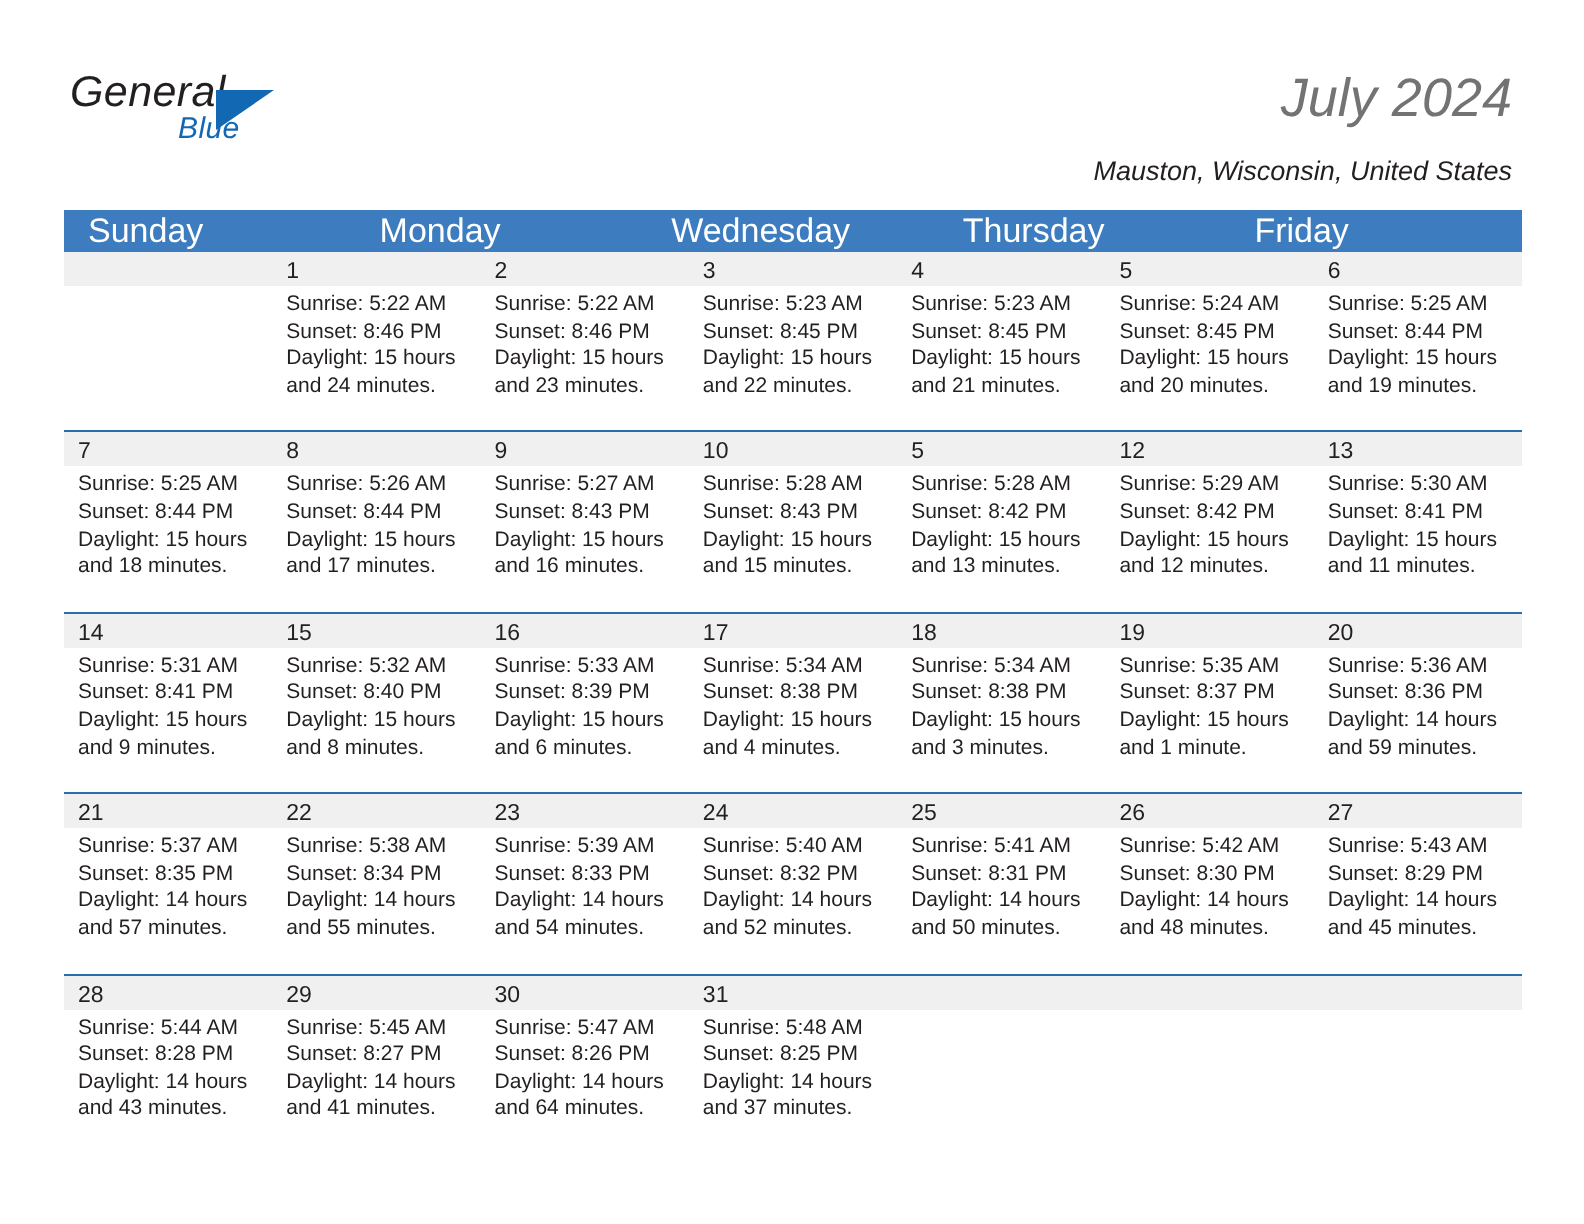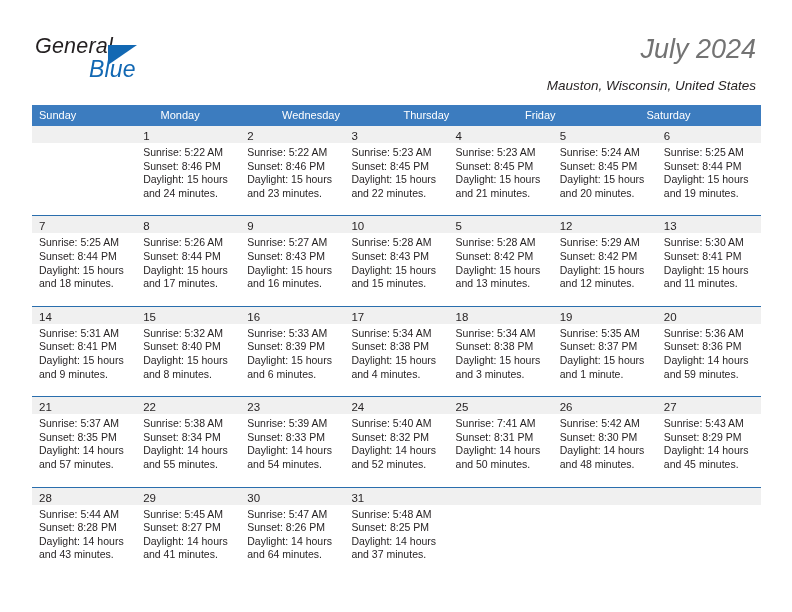--- a/index.html
+++ b/index.html
@@ -52,21 +52,21 @@
     top: 11px;
     width: 0;
     height: 0;
     border-left: 29px solid #1268b3;
     border-bottom: 20px solid transparent;
   }
   .logo-blue {
     position: absolute;
     left: 54px;
     top: 22px;
-    font-size: 23px;
+    font-size: 15px;
     color: #1268b3;
     letter-spacing: 0.2px;
     font-family: "Liberation Sans", sans-serif;
   }
   .title {
     position: absolute;
     right: 36px;
     top: 34px;
     font-size: 27px;
     color: #737373;
@@ -91,23 +91,23 @@
     width: 729px;
   }
   .dow-row {
     display: flex;
     background: #3c7cbf;
     height: 21px;
   }
   .dow-cell {
     flex: 1 1 0;
     color: #ffffff;
-    font-size: 11px;
+    font-size: 17px;
     line-height: 21px;
-    padding-left: 7px;
+    padding-left: 12px;
     box-sizing: border-box;
     white-space: nowrap;
   }
   .week {
     display: flex;
     border-top: 1.6px solid #2a6ead;
     height: 89.4px;
     background: #ffffff;
   }
   .week:first-of-type {
@@ -160,21 +160,20 @@
   </div>
 
   <div class="calendar">
 
     <div class="dow-row">
       <div class="dow-cell">Sunday</div>
       <div class="dow-cell">Monday</div>
       <div class="dow-cell">Wednesday</div>
       <div class="dow-cell">Thursday</div>
       <div class="dow-cell">Friday</div>
-      <div class="dow-cell">Saturday</div>
     </div>
 
     <div id="weeks-container">
         <div class="week">
           <div class="day empty">
             <div class="day-num-band"><span class="day-num"></span></div>
           </div>
           <div class="day">
             <div class="day-num-band"><span class="day-num">1</span></div>
             <div class="day-body">
@@ -393,21 +392,21 @@
             <div class="day-body">
               <div class="day-line">Sunrise: 5:40 AM</div>
               <div class="day-line">Sunset: 8:32 PM</div>
               <div class="day-line">Daylight: 14 hours</div>
               <div class="day-line">and 52 minutes.</div>
             </div>
           </div>
           <div class="day">
             <div class="day-num-band"><span class="day-num">25</span></div>
             <div class="day-body">
-              <div class="day-line">Sunrise: 7:41 AM</div>
+              <div class="day-line">Sunrise: 5:41 AM</div>
               <div class="day-line">Sunset: 8:31 PM</div>
               <div class="day-line">Daylight: 14 hours</div>
               <div class="day-line">and 50 minutes.</div>
             </div>
           </div>
           <div class="day">
             <div class="day-num-band"><span class="day-num">26</span></div>
             <div class="day-body">
               <div class="day-line">Sunrise: 5:42 AM</div>
               <div class="day-line">Sunset: 8:30 PM</div>

